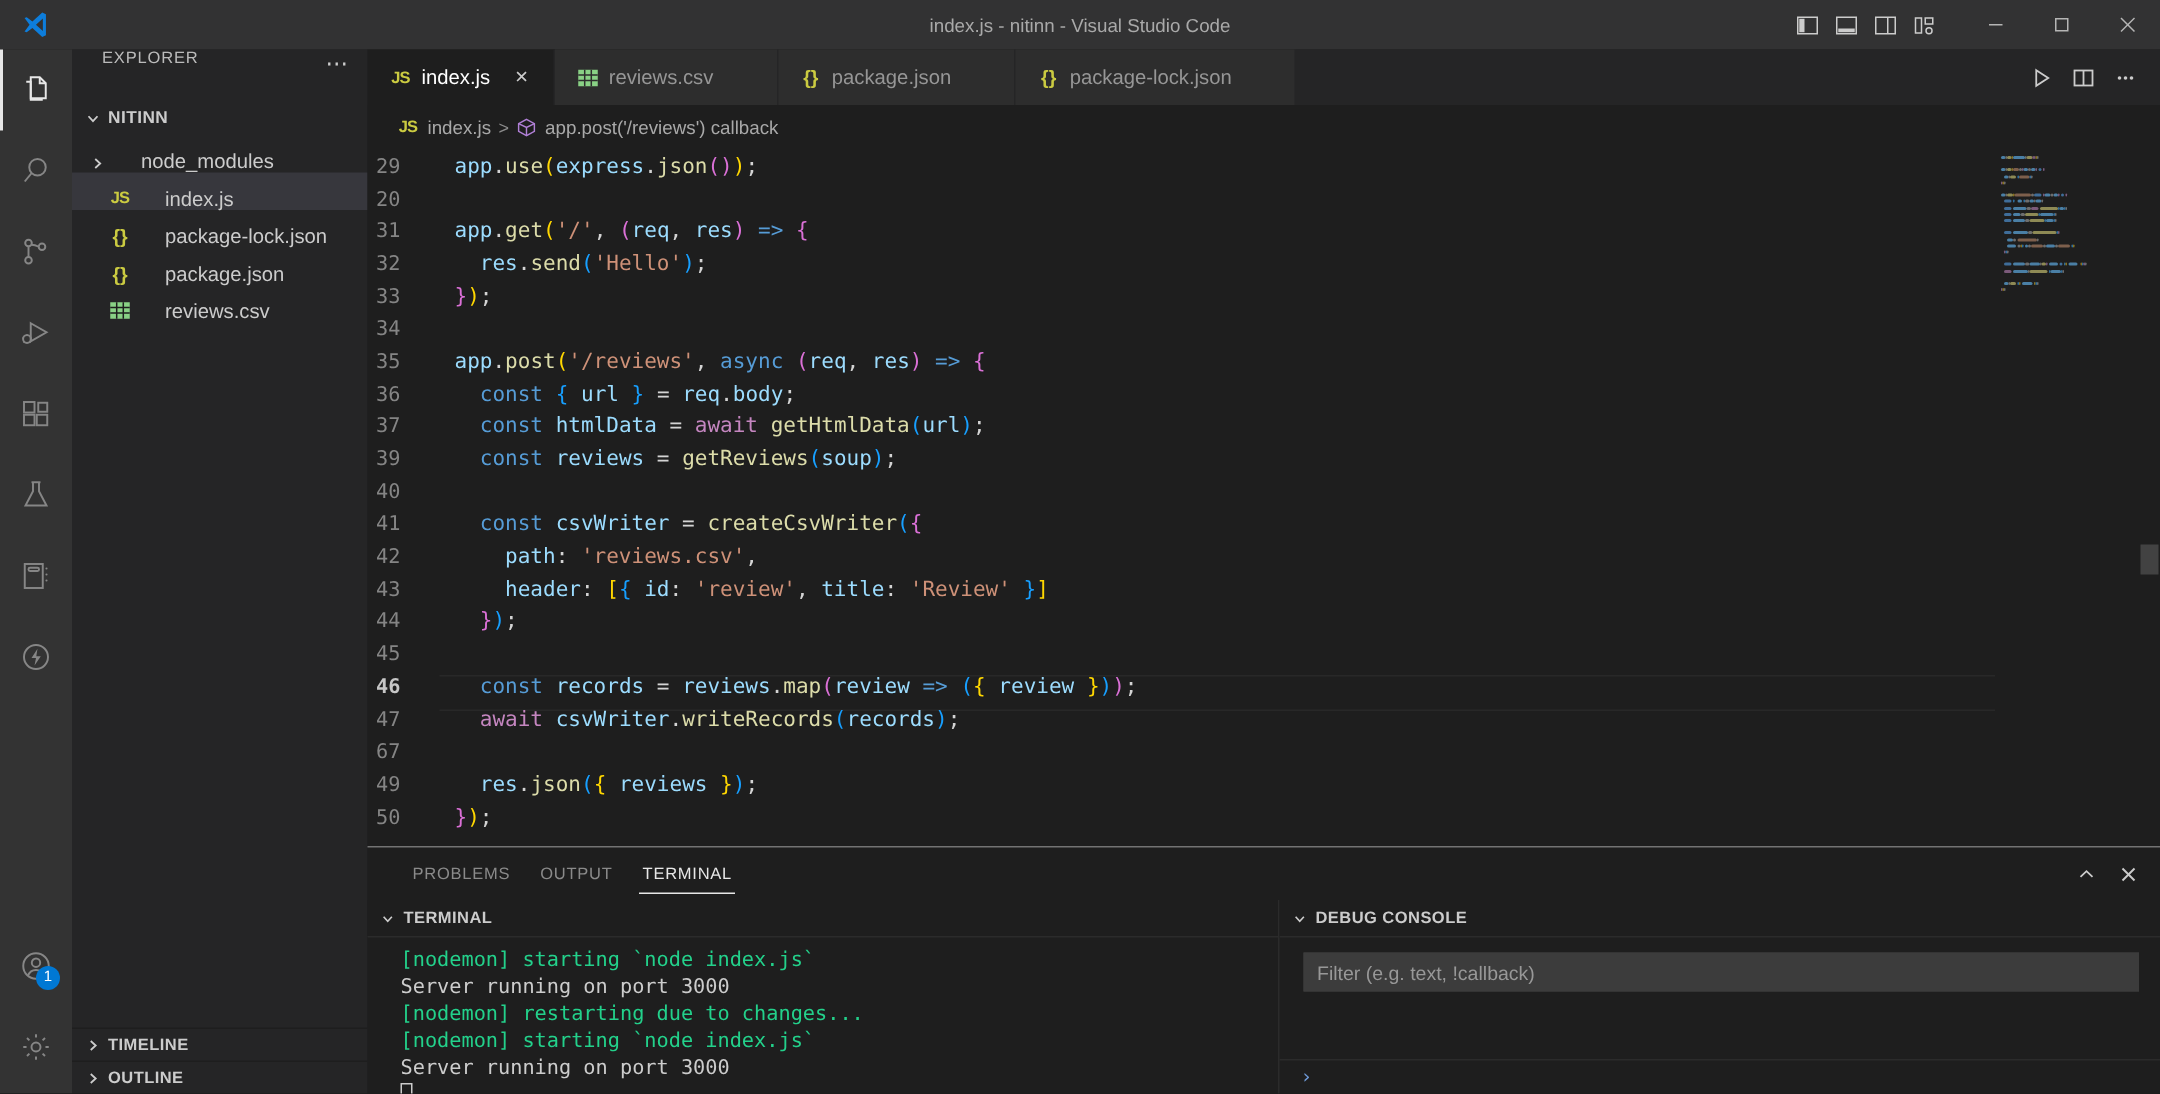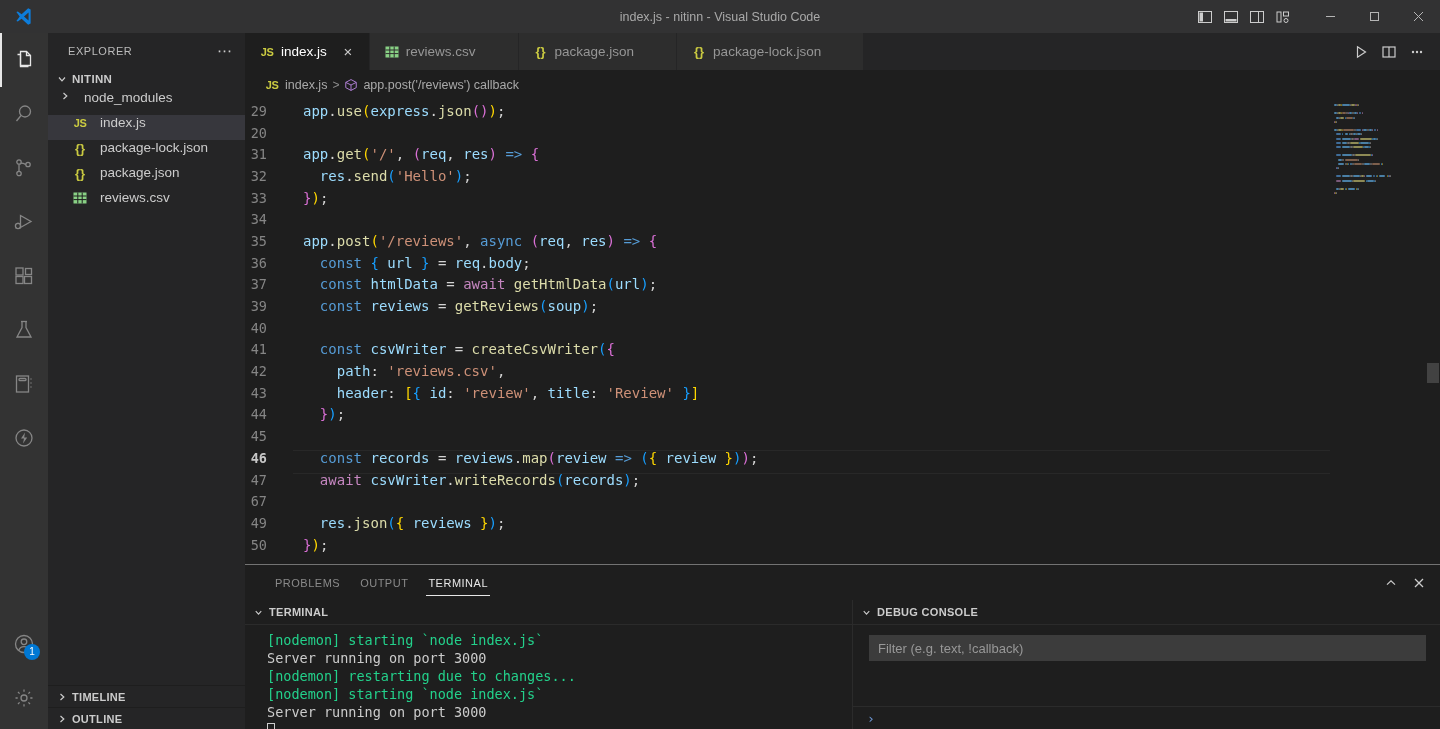--- a/index.html
+++ b/index.html
@@ -56,31 +56,31 @@
     background:#0078d4; color:#fff; font-size:10px; line-height:16px; text-align:center;
     padding:0 4px; font-family:"Liberation Sans", sans-serif;
   }
 
   
   .sidebar{
     position:absolute; left:48px; top:33px; width:197px; height:696px;
     background:#252526; display:flex; flex-direction:column;
   }
   .sb-header{
-    height:35px; display:flex; align-items:center; justify-content:space-between;
+    height:35px; display:flex; justify-content:space-between;
     padding:0 8px 0 20px; color:#bbbbbb; font-size:11px; letter-spacing:.55px; font-weight:400;
   }
   .sb-dots{ color:#cccccc; font-size:15px; letter-spacing:1px; padding:0 4px; }
   .tree-section{ }
   .tree-root{
     height:22px; display:flex; align-items:center; gap:4px; padding-left:8px;
     font-size:11.5px; font-weight:bold; color:#cccccc; letter-spacing:.3px;
   }
   .tree-row{
-    height:25px; display:flex; align-items:flex-start; gap:12px; padding-left:24px;
+    height:25px; display:flex; align-items:flex-end; gap:22px; padding-left:24px;
     font-size:13.5px; color:#cccccc; cursor:pointer; white-space:nowrap;
   }
   .tree-row.selected{ background:#37373d; }
   .tree-row .chev{ margin-left:-14px; width:14px; display:inline-flex; justify-content:center; color:#cccccc; }
   .fi{ width:16px; height:16px; display:inline-flex; align-items:center; justify-content:center;
        font-size:11px; font-weight:bold; font-family:"Liberation Sans", sans-serif; }
   .fi-js{ color:#cbcb41; letter-spacing:-0.5px; }
   .fi-json{ color:#cbcb41; font-size:13px; }
   .sb-bottom{ margin-top:auto; }
   .sb-sect{

